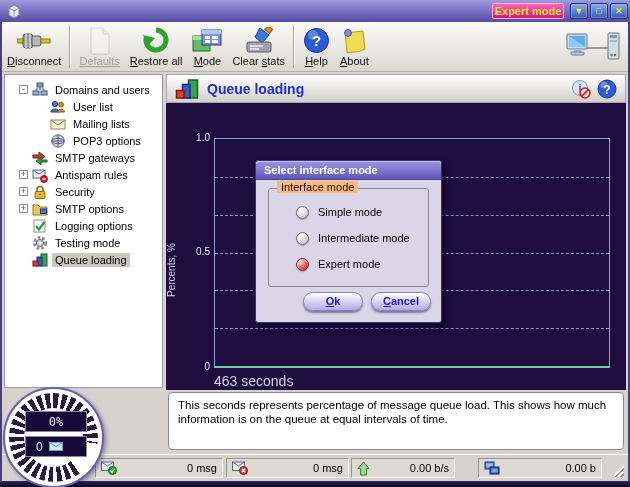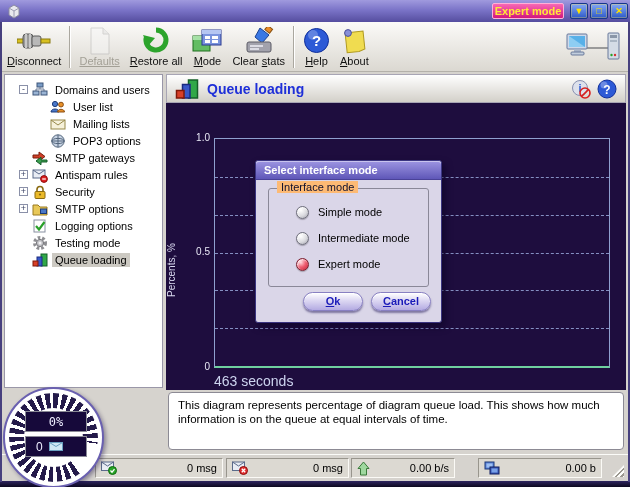--- a/index.html
+++ b/index.html
@@ -371,21 +371,21 @@
       <span class="rlbl">Intermediate mode</span>
     </div>
     <div class="radiorow selected" style="top:97px">
       <span class="radio"></span>
       <span class="rlbl">Expert mode</span>
     </div>
     <div class="dbtn ok"><u>O</u><span>k</span></div>
     <div class="dbtn cancel"><u>C</u><span>ancel</span></div>
   </div>
 
-  <div class="descbox">This diagram represents percentage of diagram queue load. This shows how much information is on the queue at equal intervals of time.</div>
+  <div class="descbox">This seconds represents percentage of message queue load. This shows how much information is on the queue at equal intervals of time.</div>
 
   <div class="statusbar">
     <div class="spanel" style="left:95px;width:128px">
       <svg width="16" height="14" viewBox="0 0 16 14">
           <rect x="0.5" y="1" width="12" height="8.5" fill="#e8ecf4" stroke="#5a6a8a"></rect>
           <path d="M0.5 1l6 4 6-4" fill="none" stroke="#5a6a8a"></path>
           <circle cx="11.5" cy="9.5" r="4" fill="#28a428" stroke="#0c6a0c"></circle>
           <path d="M9.5 9.5l1.5 1.7 2.5-3" fill="none" stroke="#fff" stroke-width="1.3"></path>
         </svg>
       <span class="sval">0 msg</span>

